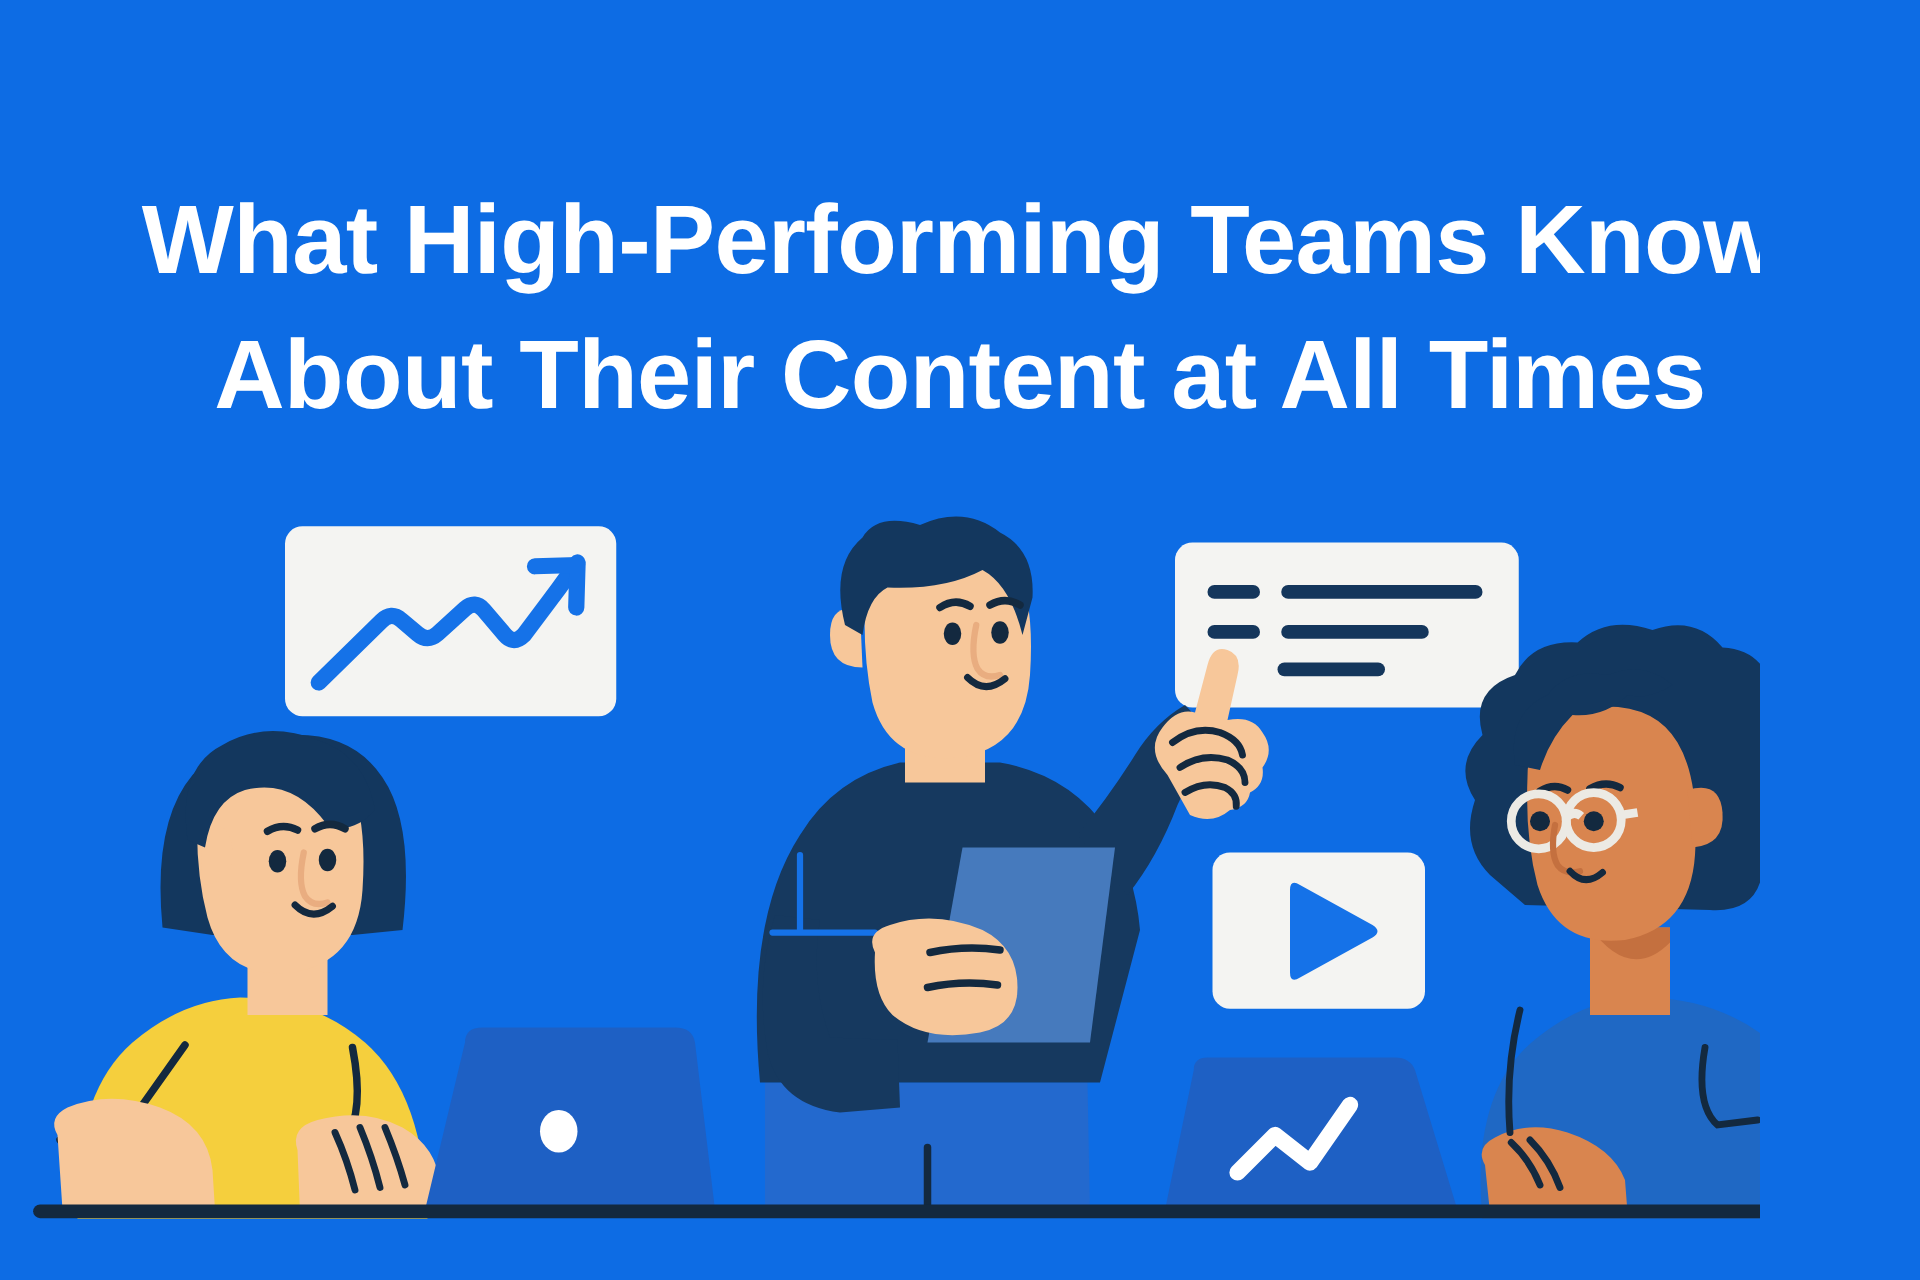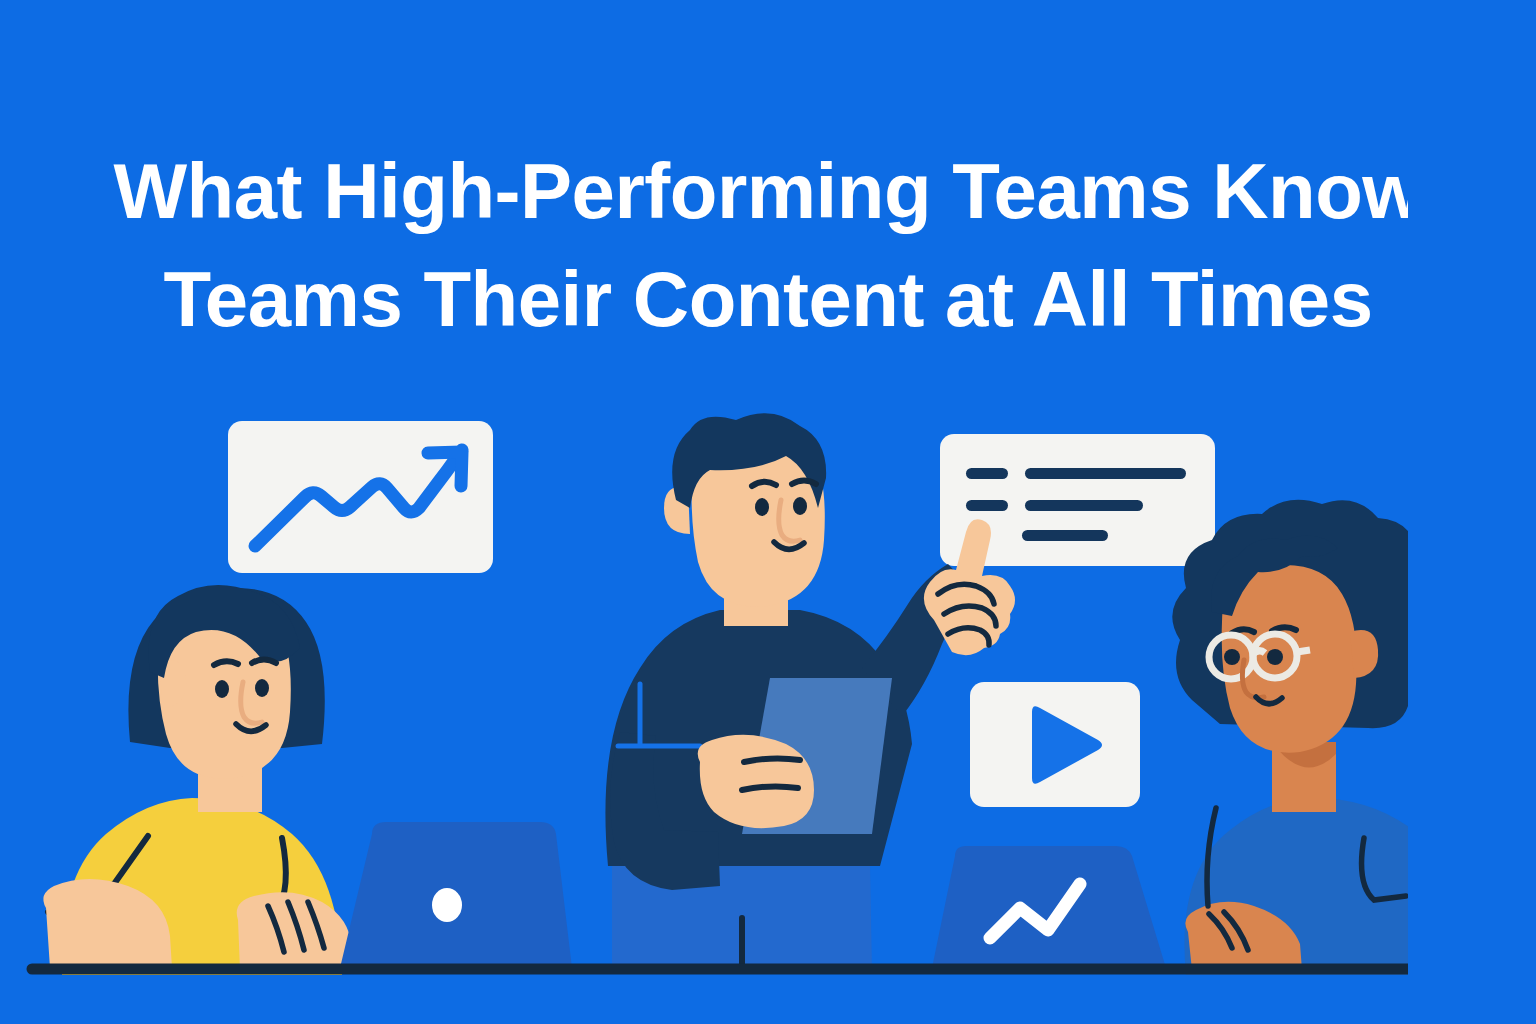--- a/index.html
+++ b/index.html
@@ -59,21 +59,21 @@
   }
 </style>
 </head>
 <body>
 
 <div id="stage">
   <div class="bg-wash"></div>
 
   <h1 class="headline">
     <span class="line">What High-Performing Teams Know</span>
-    <span class="line">Teams Their Content at All Times</span>
+    <span class="line">About Their Content at All Times</span>
   </h1>
 
   <svg class="art" viewBox="0 0 1536 1024" width="1536" height="1024" xmlns="http://www.w3.org/2000/svg">
 
     <defs>
       <clipPath id="stageClip">
           <rect x="0" y="0" width="1536" height="1024"></rect>
         </clipPath>
     </defs>
 

